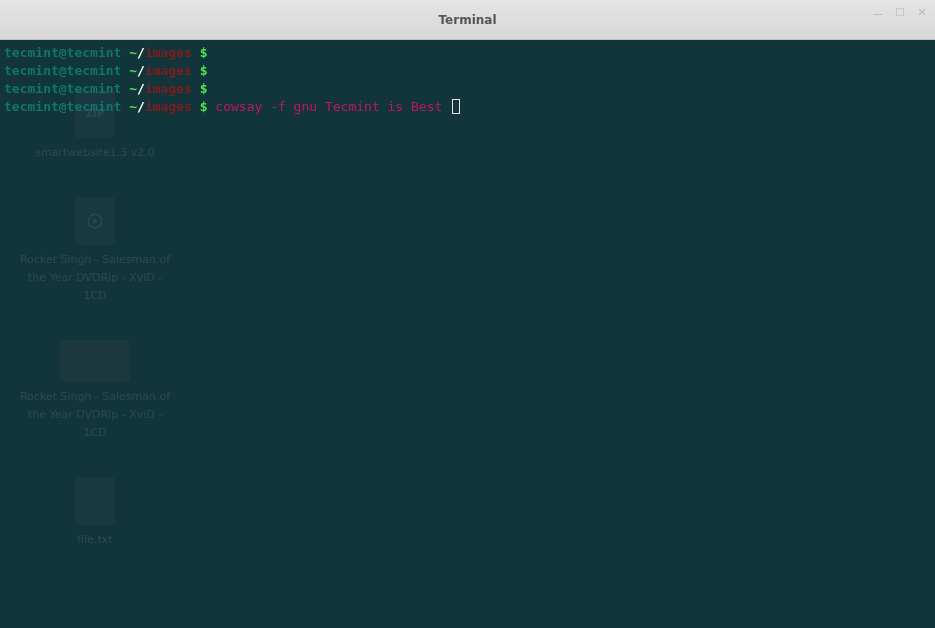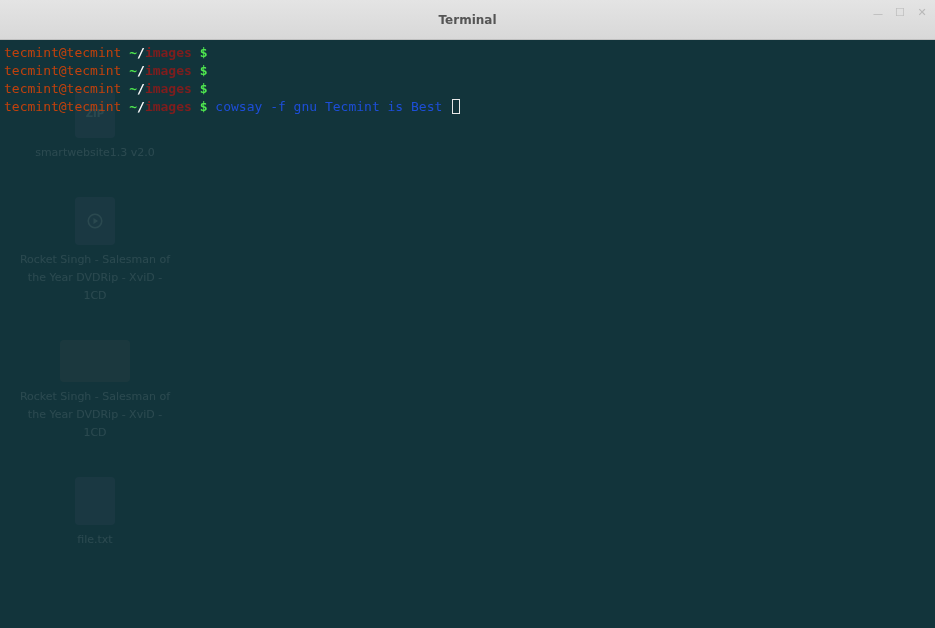--- a/index.html
+++ b/index.html
@@ -130,41 +130,41 @@
     }
     .dicon .zip {
       font-size: 10px;
       font-weight: bold;
       color: #fff;
     }
     .prompt-line {
       white-space: pre;
     }
     .user-host {
-      color: #c2410c;
-      font-weight: normal;
+      color: #0f766e;
+      font-weight: bold;
     }
     .path {
       color: #7f1d1d;
       font-weight: bold;
     }
     .tilde {
       color: #4fe84f;
       font-weight: bold;
     }
     .dollar {
       color: #4fe84f;
       font-weight: bold;
     }
     .white {
       color: #ffffff;
       font-weight: bold;
     }
     .cmd {
-      color: #1d4ed8;
+      color: #be185d;
       font-weight: normal;
     }
     .cursor {
       display: inline-block;
       width: 8px;
       height: 15px;
       border: 1px solid #e8e8e8;
       vertical-align: text-bottom;
       margin-left: 2px;
     }

